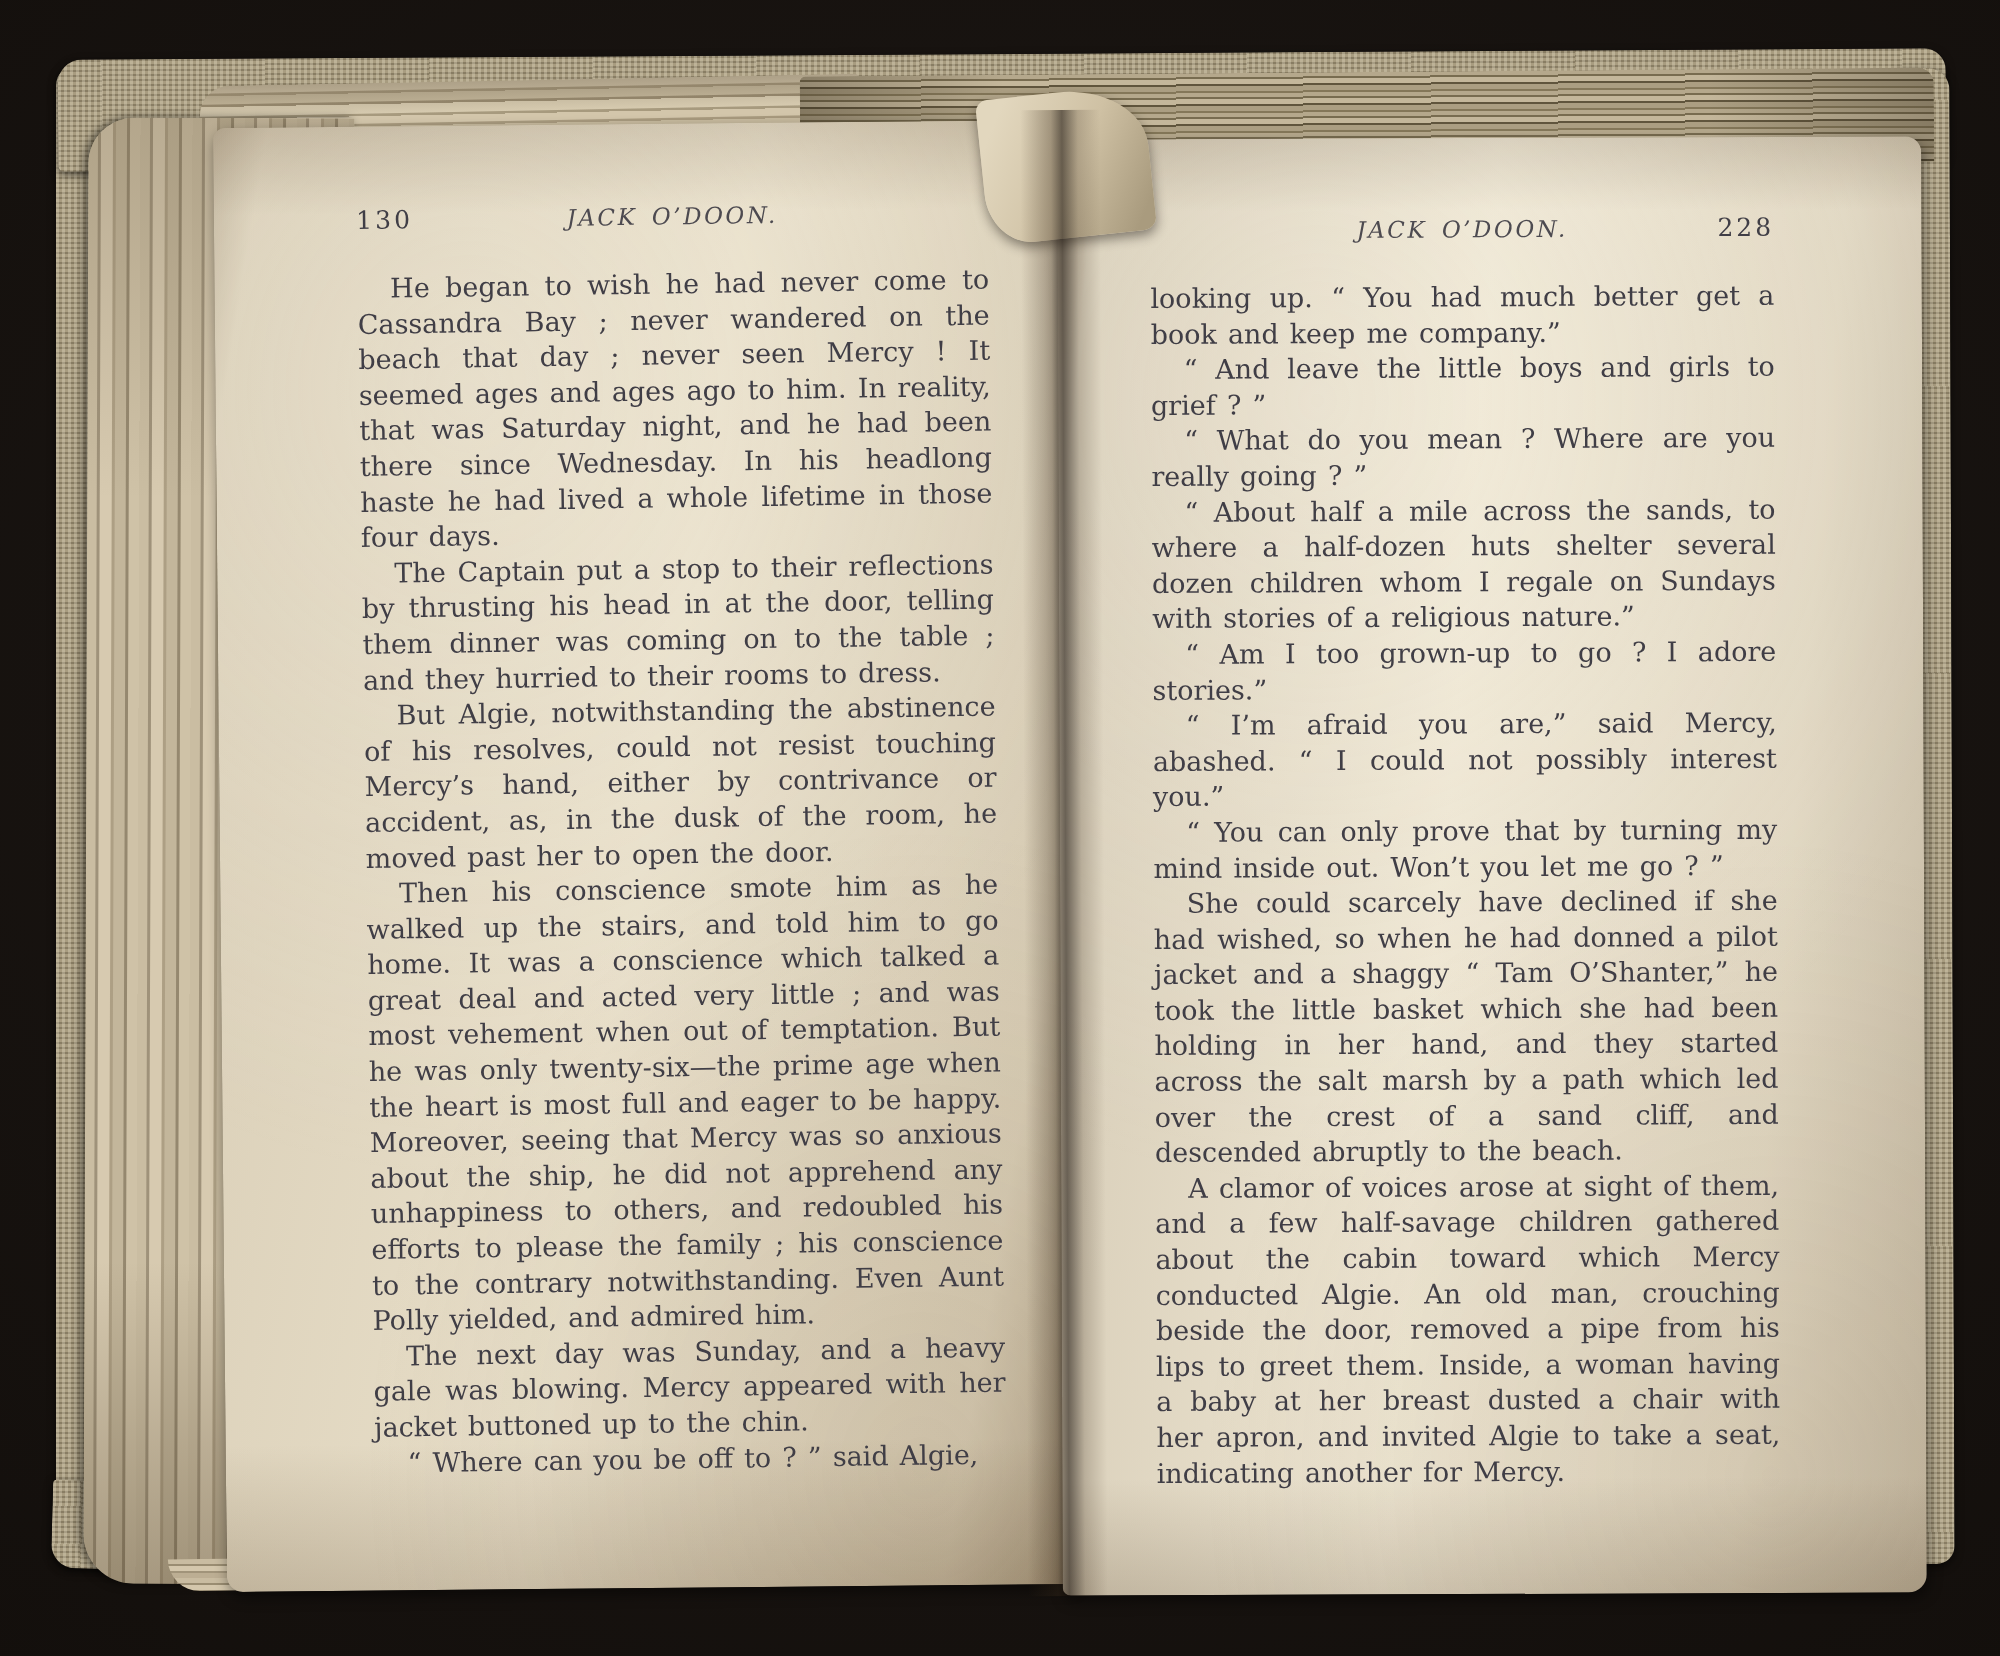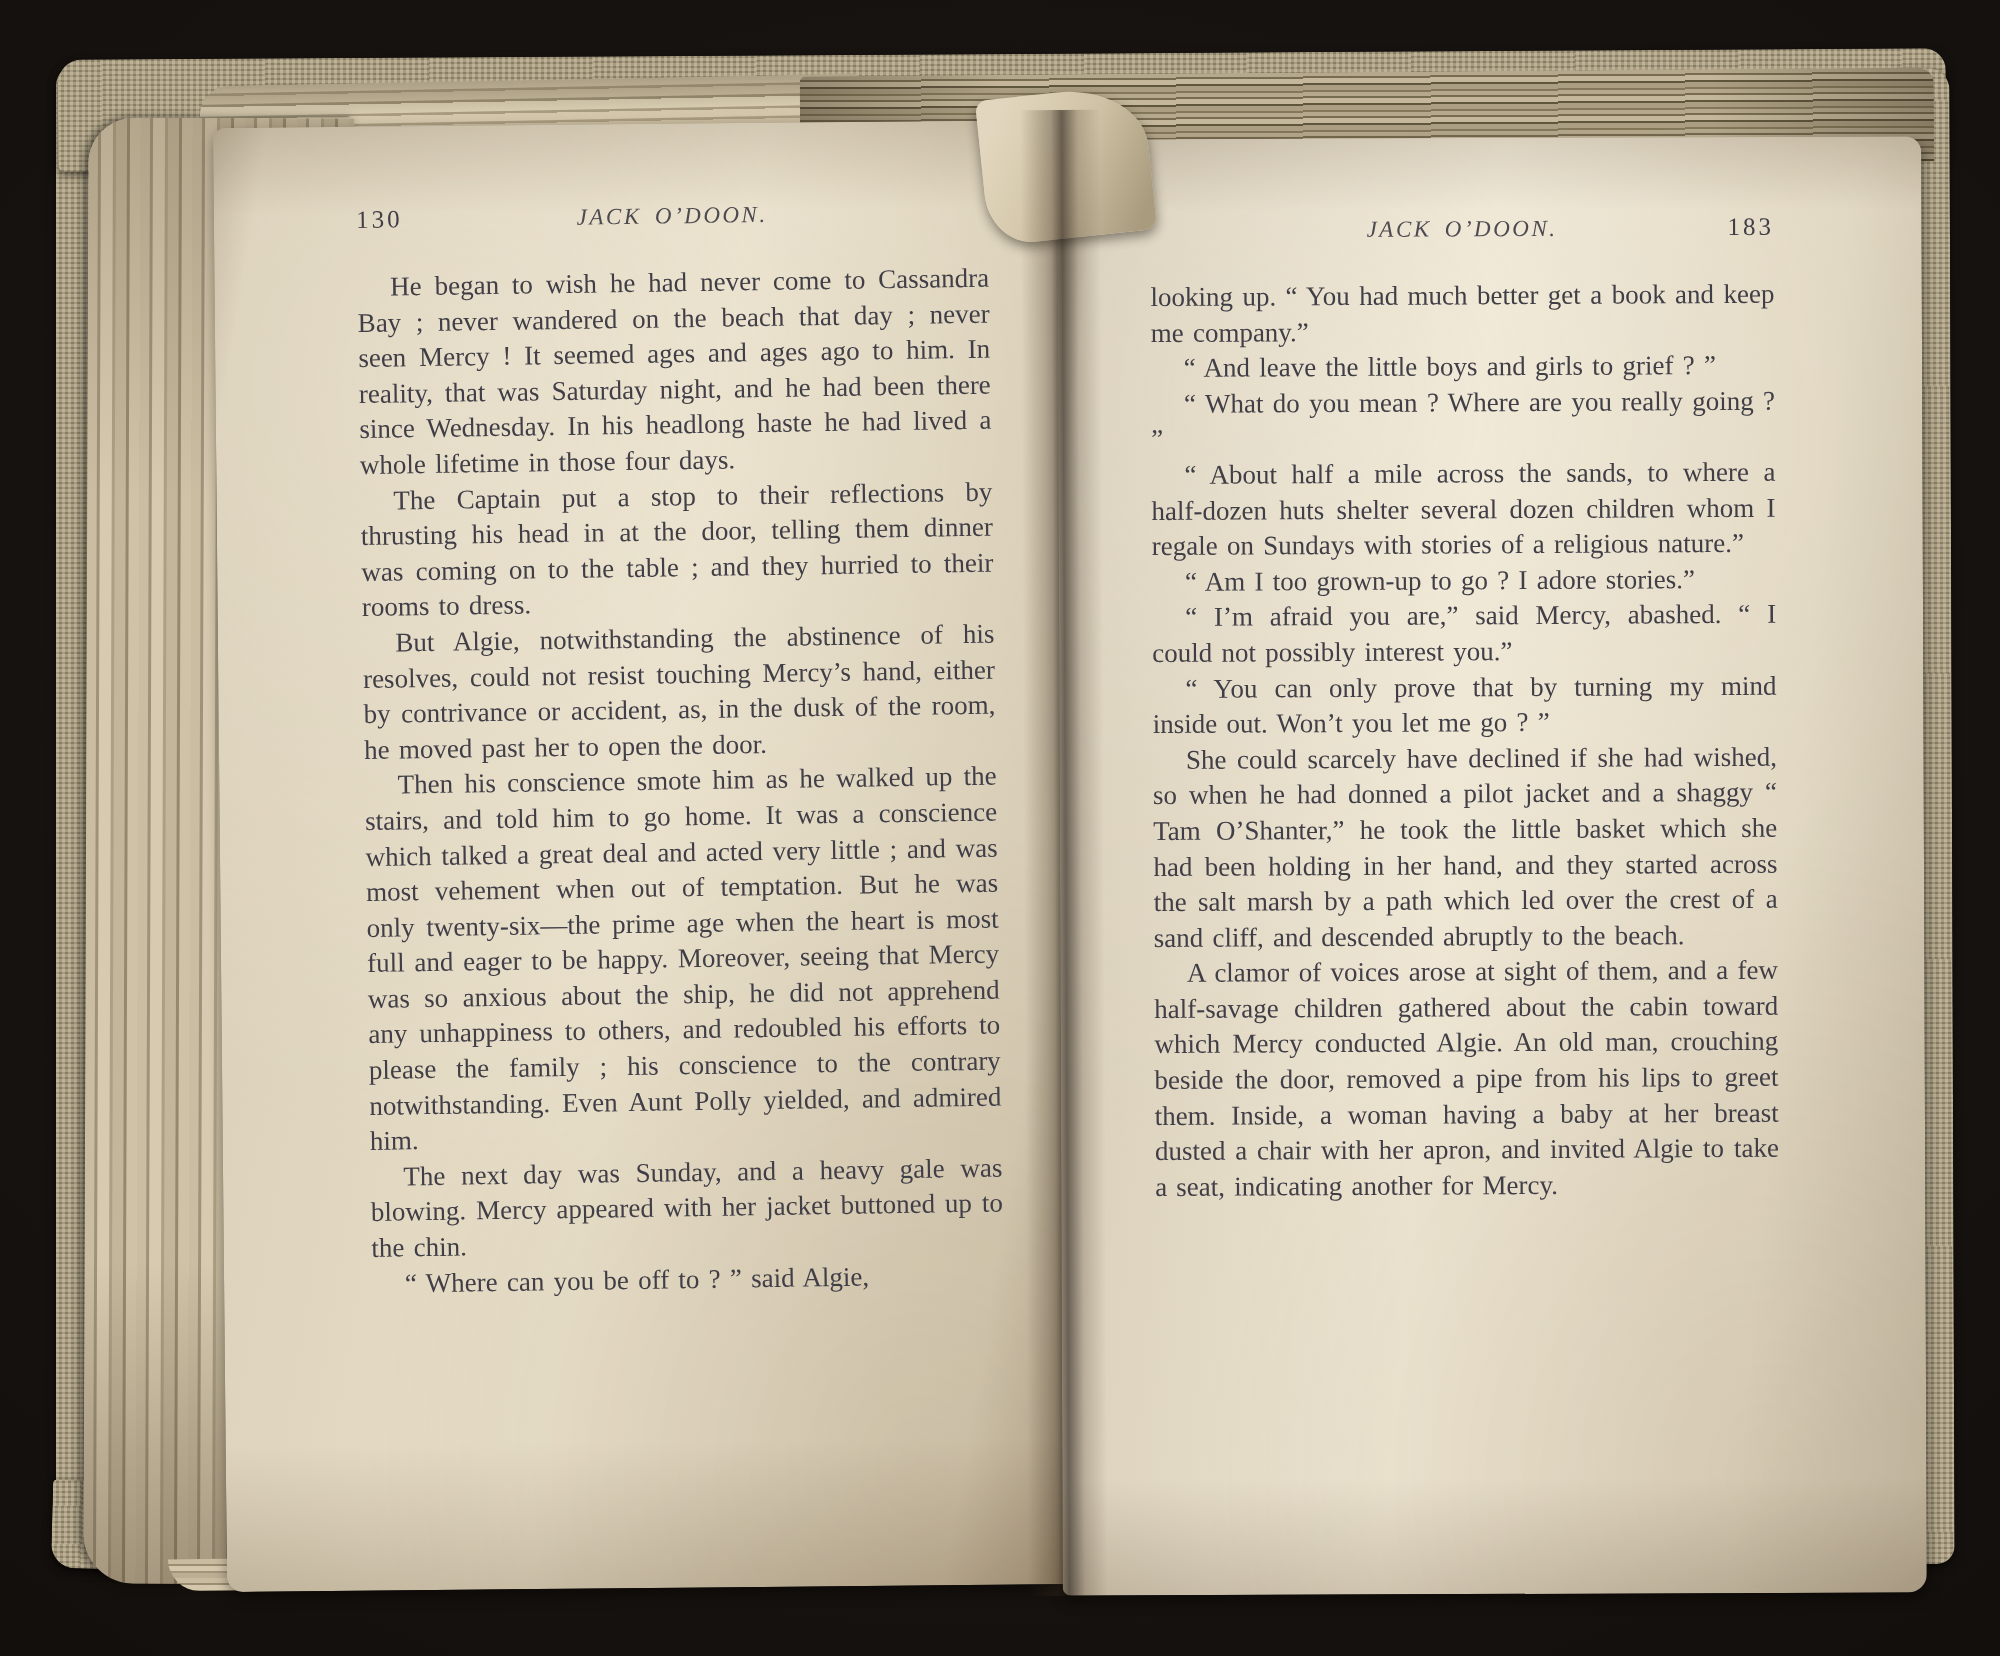--- a/index.html
+++ b/index.html
@@ -16,21 +16,20 @@
     background:var(--bg);
     font-family:"DejaVu Serif","Liberation Serif",serif;
   }
   .scene{
     position:relative;width:2000px;height:1656px;
     background:
       radial-gradient(circle at 8% 10%, rgba(220,210,185,.35) 0 1.5px, transparent 3px),
       radial-gradient(circle at 93% 55%, rgba(220,210,185,.25) 0 1px, transparent 2.5px),
       radial-gradient(circle at 31% 95%, rgba(220,210,185,.22) 0 1px, transparent 2.5px),
       radial-gradient(130% 125% at 50% 42%, #1c1714 0%, #130f0c 62%, #0d0a08 100%);
-    font-family: Liberation Serif, serif;
   }
   .abs{position:absolute;}
   
   .cloth{
     background-color:var(--cloth);
     background-image:
       repeating-linear-gradient(90deg, rgba(238,230,205,.30) 0 3px, rgba(0,0,0,0) 3px 6px),
       repeating-linear-gradient(0deg, rgba(70,60,40,.32) 0 2px, rgba(0,0,0,0) 2px 5px);
     box-shadow:0 3px 9px rgba(0,0,0,.55);
   }
@@ -157,21 +156,21 @@
       <p class="para">But Algie, notwithstanding the abstinence of his resolves, could not resist touching Mercy’s hand, either by contrivance or accident, as, in the dusk of the room, he moved past her to open the door.</p>
       <p class="para">Then his conscience smote him as he walked up the stairs, and told him to go home.  It was a conscience which talked a great deal and acted very little ; and was most vehement when out of temptation.  But he was only twenty-six—the prime age when the heart is most full and eager to be happy.  Moreover, seeing that Mercy was so anxious about the ship, he did not apprehend any unhappiness to others, and redoubled his efforts to please the family ; his conscience to the contrary notwithstanding.  Even Aunt Polly yielded, and admired him.</p>
       <p class="para">The next day was Sunday, and a heavy gale was blowing.  Mercy appeared with her jacket buttoned up to the chin.</p>
       <p class="para">“ Where can you be off to ? ” said Algie,</p>
     </div>
 
     <div class="text-block right-text">
       <div class="running-head">
         <span class="head-spacer"></span>
         <span class="running-title">JACK O’DOON.</span>
-        <span class="folio folio-right">183</span>
+        <span class="folio folio-right">228</span>
       </div>
       <p class="para continuation">looking up.  “ You had much better get a book and keep me company.”</p>
       <p class="para">“ And leave the little boys and girls to grief ? ”</p>
       <p class="para">“ What do you mean ?  Where are you really going ? ”</p>
       <p class="para">“ About half a mile across the sands, to where a half-dozen huts shelter several dozen children whom I regale on Sundays with stories of a religious nature.”</p>
       <p class="para">“ Am I too grown-up to go ?  I adore stories.”</p>
       <p class="para">“ I’m afraid you are,” said Mercy, abashed. “ I could not possibly interest you.”</p>
       <p class="para">“ You can only prove that by turning my mind inside out.  Won’t you let me go ? ”</p>
       <p class="para">She could scarcely have declined if she had wished, so when he had donned a pilot jacket and a shaggy “ Tam O’Shanter,” he took the little basket which she had been holding in her hand, and they started across the salt marsh by a path which led over the crest of a sand cliff, and descended abruptly to the beach.</p>
       <p class="para">A clamor of voices arose at sight of them, and a few half-savage children gathered about the cabin toward which Mercy conducted Algie.  An old man, crouching beside the door, removed a pipe from his lips to greet them.  Inside, a woman having a baby at her breast dusted a chair with her apron, and invited Algie to take a seat, indicating another for Mercy.</p>

